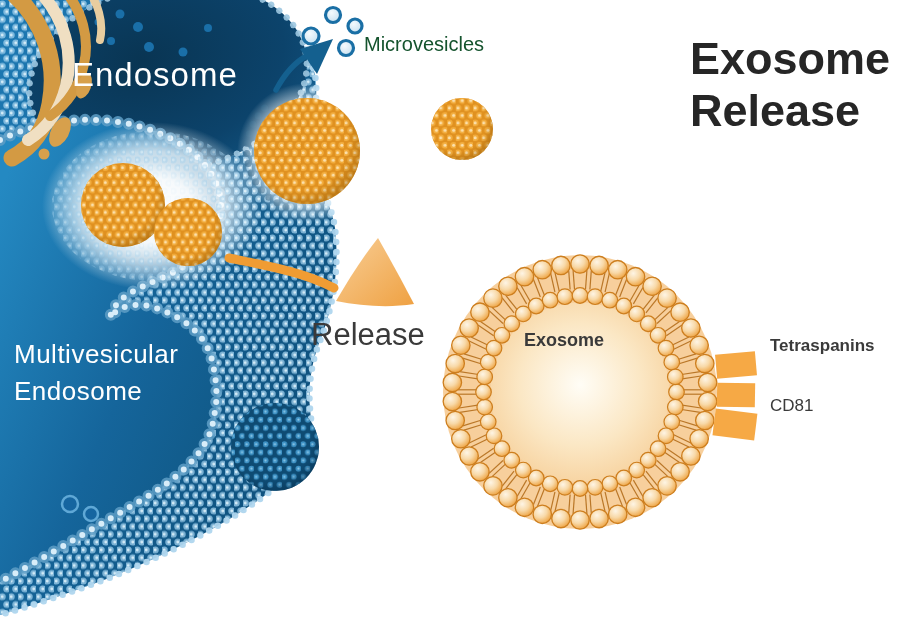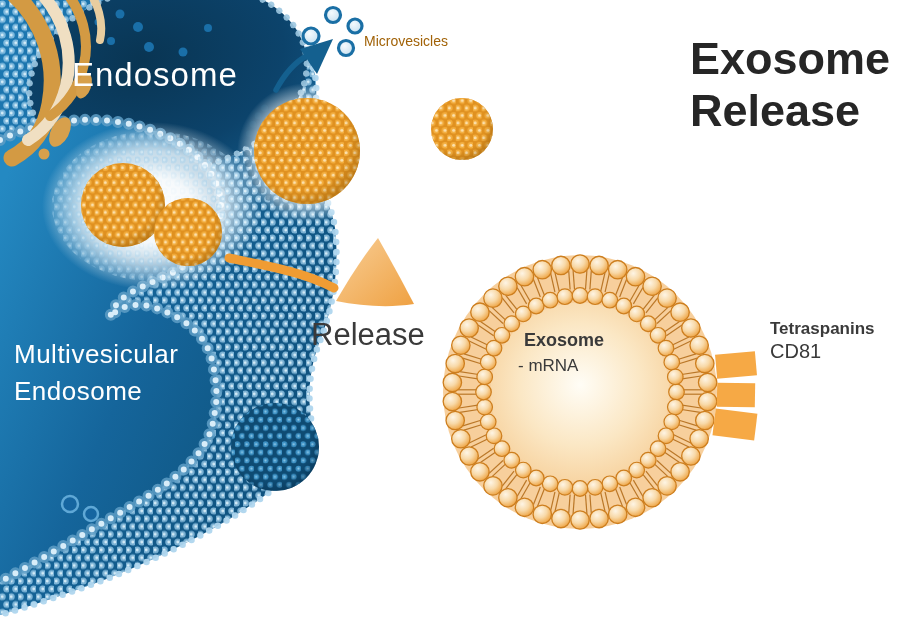--- a/index.html
+++ b/index.html
@@ -2,29 +2,29 @@
 <html><head>
 <meta charset="utf-8">
 <style>
   html,body{margin:0;padding:0;background:#ffffff;}
   .stage{position:relative;width:900px;height:618px;background:#ffffff;overflow:hidden;
          font-family:"Liberation Sans",sans-serif;}
   .stage svg.art{position:absolute;left:0;top:0;}
   .lbl{position:absolute;pointer-events:none;}
   .lbl-endosome{left:72px;top:56px;font-size:33px;font-weight:400;color:#ffffff;letter-spacing:1px;}
   .lbl-mve{left:14px;top:336px;font-size:26px;font-weight:400;color:#ffffff;line-height:37px;letter-spacing:.5px;}
-  .lbl-microvesicles{left:364px;top:33px;font-size:14px;color:#a16207;}
+  .lbl-microvesicles{left:364px;top:33px;font-size:20px;color:#14532d;}
   .lbl-release{left:311px;top:317px;font-size:31px;color:#3a3a3a;}
   .lbl-title{left:690px;top:33px;font-size:45px;line-height:52px;font-weight:700;color:#262626;}
   .exo-text{left:518px;top:330px;width:170px;color:#3a3a3a;}
   .exo-text .hd{font-size:18px;font-weight:700;margin:0 0 4px 6px;}
   .exo-text .it{font-size:17px;line-height:21.5px;}
-  .tet-text{left:770px;top:318px;color:#3a3a3a;}
+  .tet-text{left:770px;top:335px;color:#3a3a3a;}
   .tet-text .hd{font-size:17px;font-weight:700;line-height:22px;}
-  .tet-text .it{font-size:20px;line-height:22px;}
+  .tet-text .it{font-size:17px;line-height:22px;margin-top:38px;}
 </style>
 </head>
 <body>
 
 <div class="stage">
 
 <svg class="art" width="900" height="618" viewBox="0 0 900 618">
   <defs>
     <linearGradient id="lgMass" x1="0" y1="0" x2="1" y2="0.8">
       <stop offset="0" stop-color="#1E7AB4"></stop>
@@ -402,21 +402,20 @@
 
 <div class="lbl lbl-release">Release</div>
 
 <div class="lbl lbl-title">
   <div>Exosome</div>
   <div>Release</div>
 </div>
 
 <div class="lbl exo-text">
   <div class="hd">Exosome</div>
-  <div class="it">- mRNA</div>
 </div>
 
 <div class="lbl tet-text">
   <div class="hd">Tetraspanins</div>
   <div class="it">CD81</div>
 </div>
 
 </div>
 
 </body></html>

